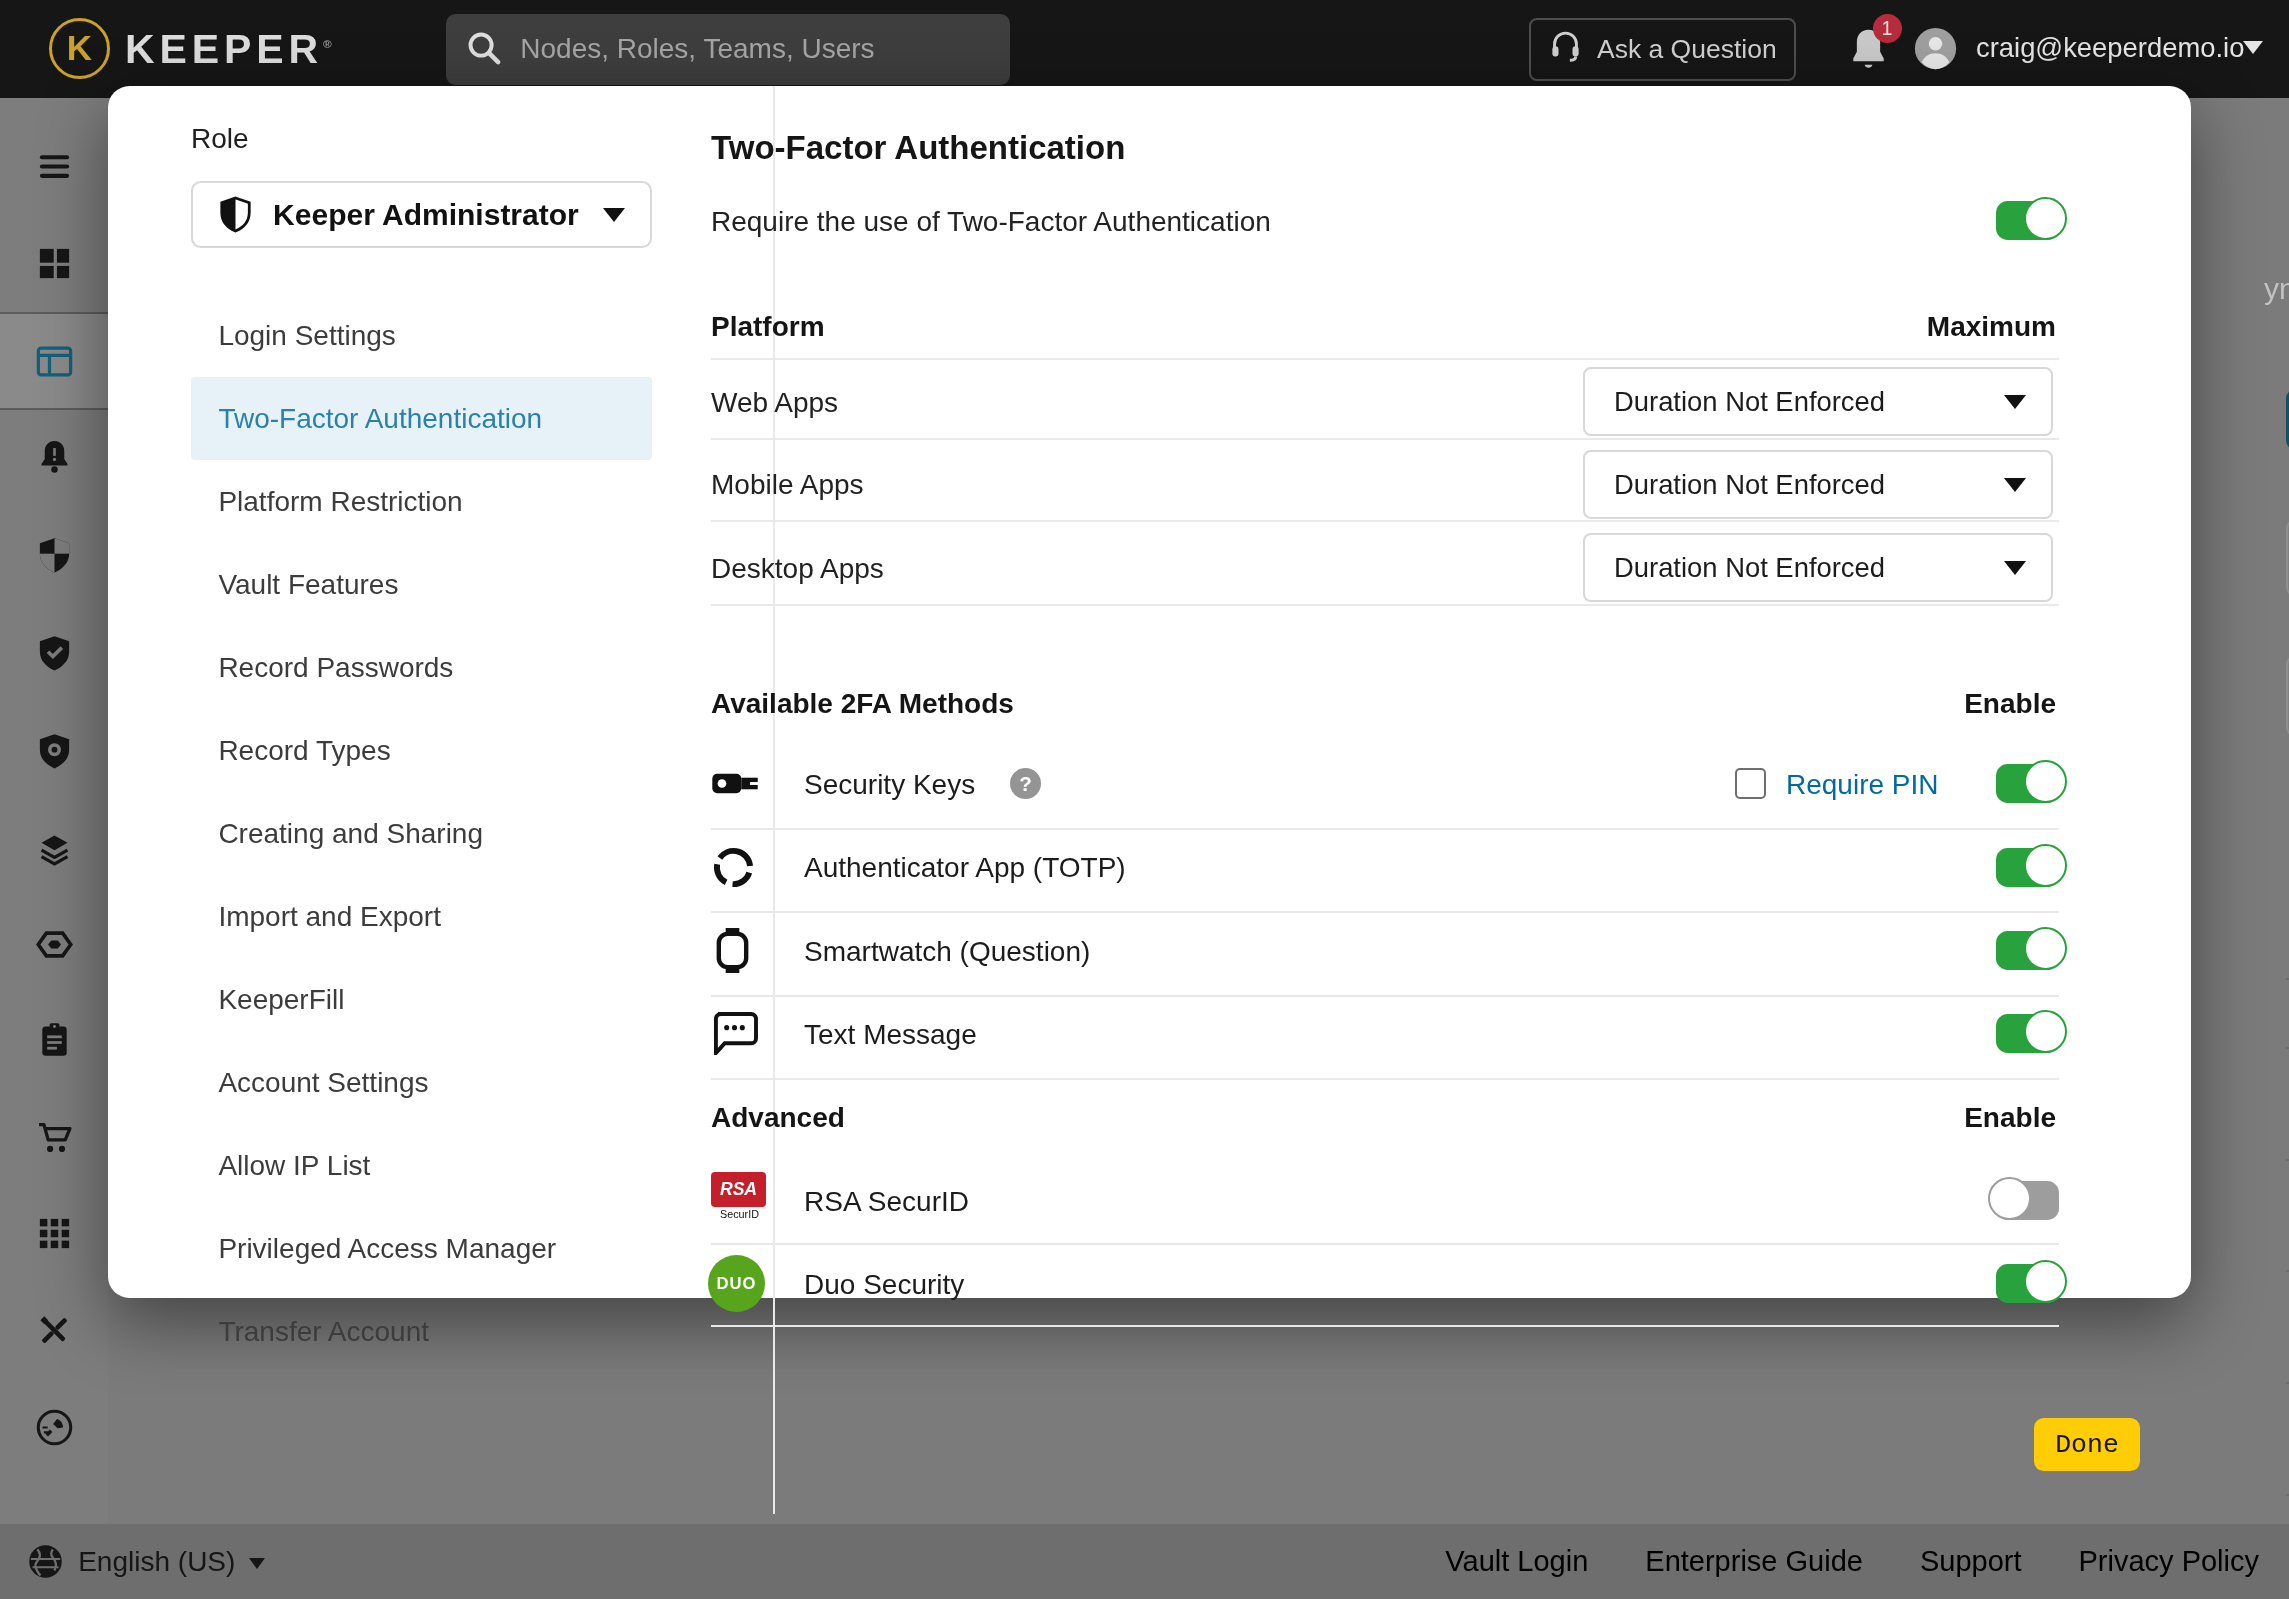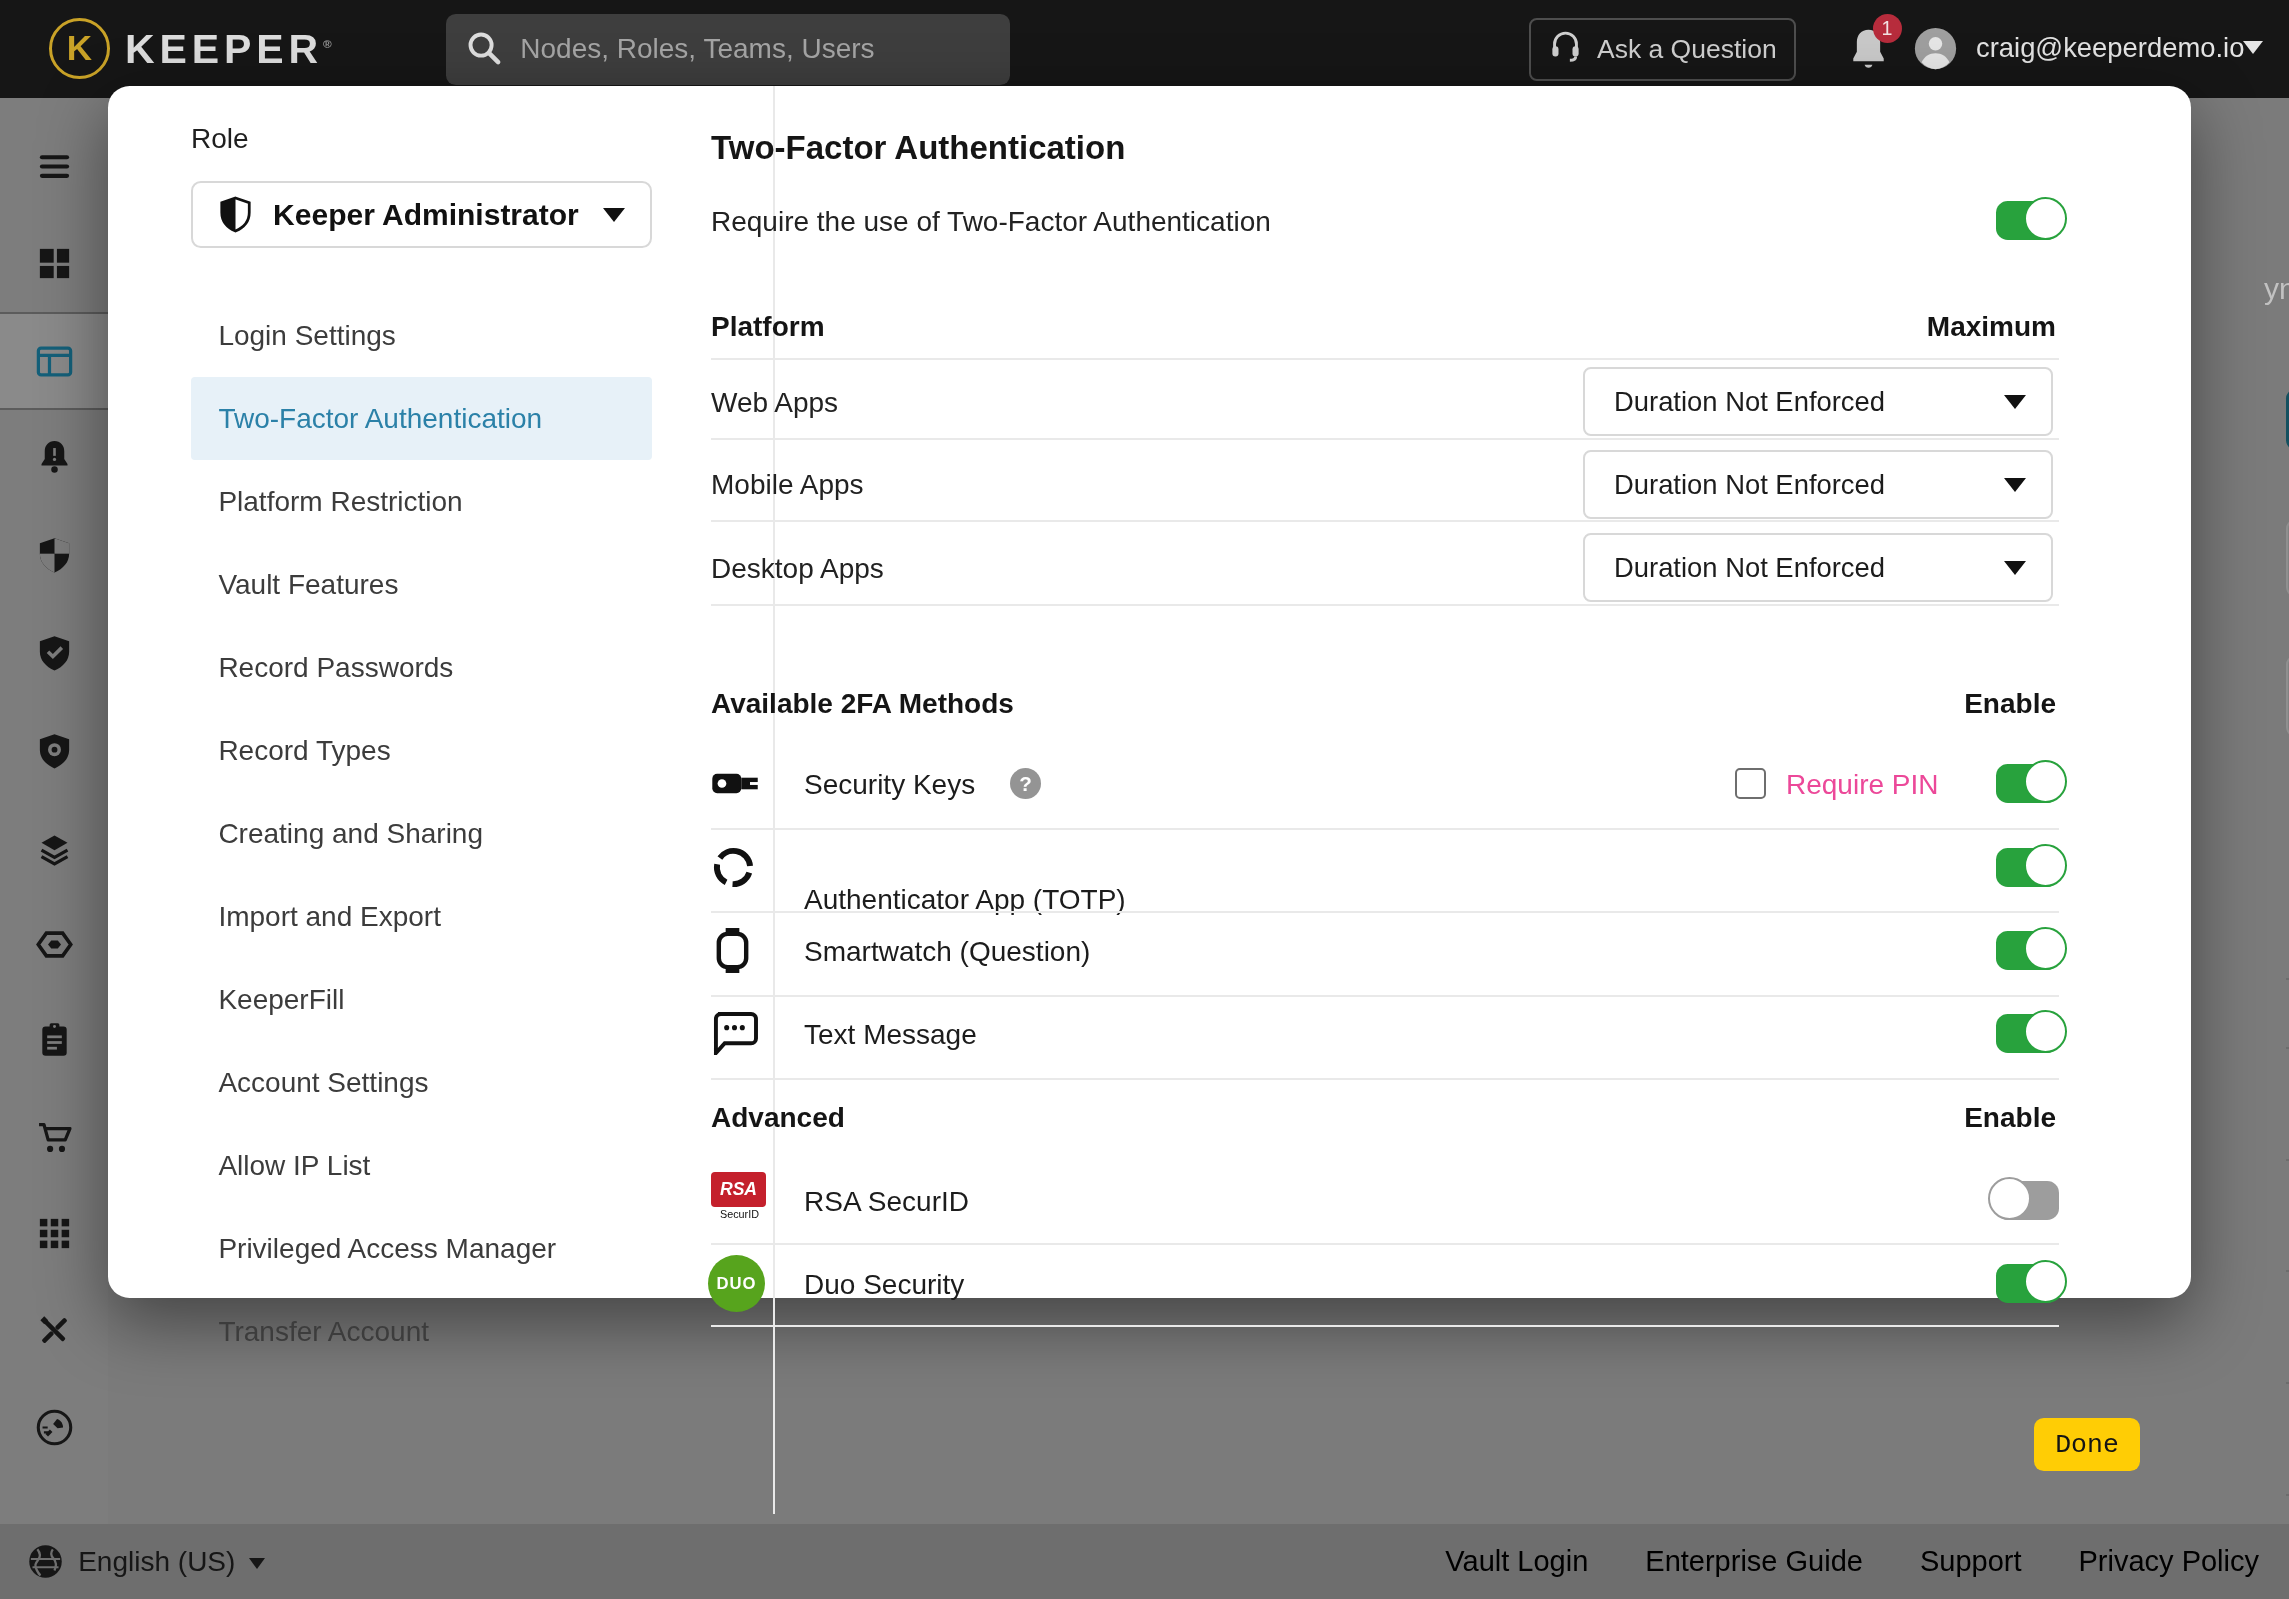--- a/index.html
+++ b/index.html
@@ -79,21 +79,21 @@
   .toggle .knob{position:absolute;top:-3.9px;width:43px;height:43px;border-radius:50%;background:#fff;box-sizing:border-box;}
   .toggle[data-state="on"]{background:#28a23d;}
   .toggle[data-state="on"] .knob{right:-7.8px;border:2px solid #28a23d;}
   .toggle[data-state="off"]{background:#9d9d9d;}
   .toggle[data-state="off"] .knob{left:-7.8px;border:2px solid #9d9d9d;}
   .micon{position:absolute;left:603px;}
   .mlabel{position:absolute;left:696px;font-size:28px;color:#1c1c1c;}
   .help{position:absolute;left:902px;width:31px;height:31px;border-radius:50%;background:#949494;color:#fff;
     display:flex;align-items:center;justify-content:center;font-size:20.6px;font-weight:700;cursor:pointer;}
   .checkbox{position:absolute;left:1627px;width:31px;height:31px;border:2.9px solid #6e6e6e;border-radius:4.9px;box-sizing:border-box;cursor:pointer;background:#fff;}
-  .pin-label{position:absolute;left:1678px;font-size:28px;color:#ec4899;}
+  .pin-label{position:absolute;left:1678px;font-size:28px;color:#0369a1;}
   .rsa-logo{position:absolute;left:603px;width:57px;text-align:center;}
   .rsa-box{width:55px;height:35px;background:#c4202c;border-radius:3.9px;color:#fff;font-size:17.6px;font-weight:700;
     display:flex;align-items:center;justify-content:center;font-style:italic;}
   .rsa-sub{font-size:10.8px;font-weight:400;color:#111;margin-top:1px;}
   .duo-logo{position:absolute;left:600px;width:57px;height:57px;border-radius:50%;background:#57a41d;color:#fff;
     display:flex;align-items:center;justify-content:center;font-size:16.7px;font-weight:800;letter-spacing:1px;}
   .done-btn{position:absolute;left:1926px;top:1332px;width:106px;height:53px;background:#ffcd05;border:none;border-radius:9.8px;
     font-size:26.5px;color:#151515;cursor:pointer;font-family:Liberation Mono, monospace;}
 </style>
 </head>
@@ -382,21 +382,21 @@
   <div class="toggle" style="top:678px" data-state="on">
       <div class="knob"></div>
     </div>
   <div class="hdiv" style="top:742px"></div>
 
   <div class="micon" style="top:759px">
     <svg width="45" height="45" viewBox="0 0 46 46">
         <circle cx="23" cy="23" r="17" fill="none" stroke="#111" stroke-width="6" stroke-dasharray="22 7" transform="rotate(-80 23 23)"></circle>
       </svg>
   </div>
-  <div class="mlabel" style="top:798px">Authenticator App (TOTP)</div>
+  <div class="mlabel" style="top:766px">Authenticator App (TOTP)</div>
   <div class="toggle" style="top:762px" data-state="on">
       <div class="knob"></div>
     </div>
   <div class="hdiv" style="top:825px"></div>
 
   <div class="micon" style="top:841px">
     <svg width="43" height="47" viewBox="0 0 44 48">
         <rect x="15" y="1" width="14" height="7" fill="#111"></rect>
         <rect x="15" y="40" width="14" height="7" fill="#111"></rect>
         <rect x="8" y="7" width="28" height="34" rx="9" fill="none" stroke="#111" stroke-width="4.5"></rect>

